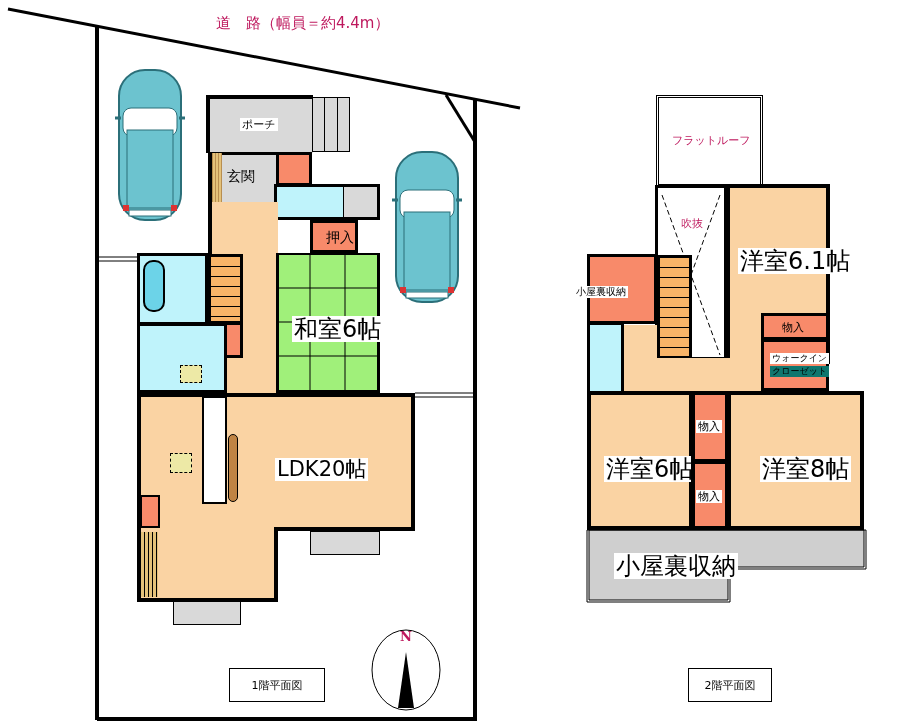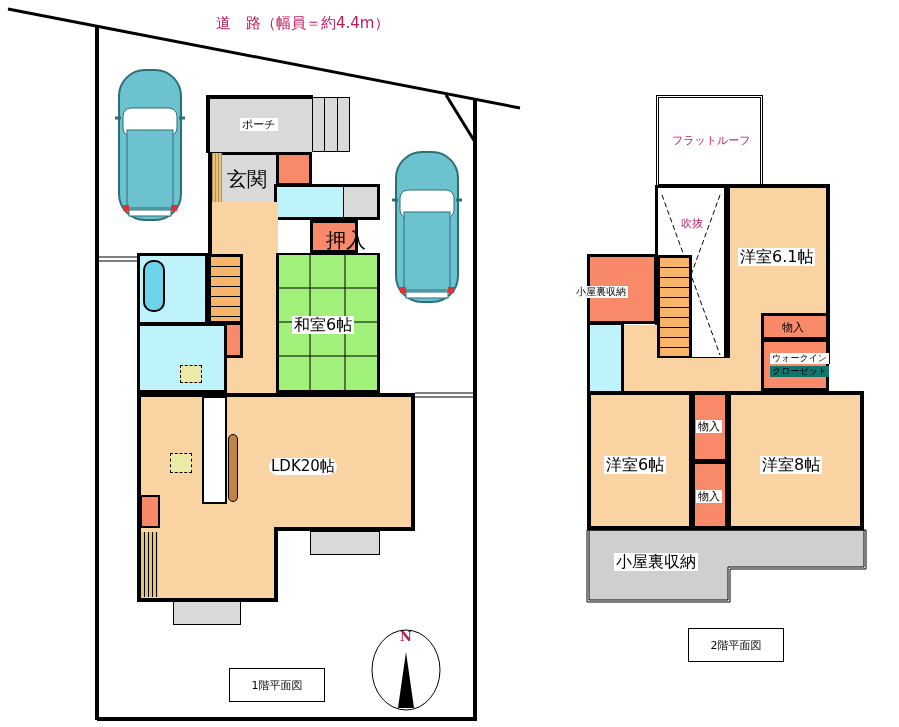--- a/index.html
+++ b/index.html
@@ -1,21 +1,21 @@
 <!DOCTYPE html>
 <html><head>
 <meta charset="utf-8">
 <style>
   html,body{margin:0;padding:0;background:#fff;}
   body{width:899px;height:727px;position:relative;overflow:hidden;font-family:"DejaVu Sans",sans-serif;}
   .abs{position:absolute;box-sizing:border-box;}
   .room{position:absolute;box-sizing:border-box;}
   .lbl{position:absolute;background:#fff;color:#000;white-space:nowrap;line-height:1;padding:1px 2px;}
-  .big{font-size:16px;}
-  .mid{font-size:20px;}
+  .big{font-size:24px;}
+  .mid{font-size:14px;}
   .sm{font-size:11px;}
   .xs{font-size:9px;}
   .plainlbl{position:absolute;white-space:nowrap;line-height:1;color:#be185d;}
   svg{position:absolute;left:0;top:0;}
 </style>
 </head>
 <body>
 
 <svg width="899" height="727">
 
@@ -104,21 +104,21 @@
   <div class="room" style="left:137px;top:393px;width:278px;height:138px;background:#fad3a3;border:4px solid #000;border-bottom:none;"></div>
   <div class="room" style="left:137px;top:530px;width:141px;height:72px;background:#fad3a3;border:4px solid #000;border-top:none;"></div>
   <div class="room" style="left:274px;top:527px;width:141px;height:4px;background:#000;"></div>
   <div class="room" style="left:411px;top:393px;width:4px;height:138px;background:#000;"></div>
 
   <div class="room" style="left:202px;top:396px;width:25px;height:108px;background:#fff;border:2px solid #000;"></div>
   <div class="room" style="left:228px;top:434px;width:10px;height:68px;background:#c08444;border:1px solid #000;border-radius:5px;"></div>
   <div class="room" style="left:170px;top:453px;width:22px;height:20px;background:#ede9a6;border:1px dashed #000;"></div>
   <div class="room" style="left:140px;top:495px;width:20px;height:33px;background:#f88a6a;border:2px solid #000;"></div>
   <div class="room" style="left:141px;top:532px;width:17px;height:65px;background:repeating-linear-gradient(90deg,#e4c27a 0 3px,#000 3px 4px);"></div>
-  <div class="lbl big" style="left:269px;top:458px;font-size:15px;border-radius:9px;">LDK20帖</div>
+  <div class="lbl big" style="left:275px;top:458px;font-size:21px;">LDK20帖</div>
 
   <div class="room" style="left:310px;top:531px;width:70px;height:24px;background:#d9d9d9;border:1px solid #000;"></div>
   <div class="room" style="left:173px;top:601px;width:68px;height:24px;background:#d9d9d9;border:1px solid #000;"></div>
 
   <div class="abs" style="left:229px;top:668px;width:96px;height:34px;border:1px solid #000;background:#fff;display:flex;align-items:center;justify-content:center;font-size:11px;">1階平面図</div>
 </div>
 
 <div>
   <svg width="899" height="727">
     <ellipse cx="406" cy="670" rx="34" ry="40" fill="#fff" stroke="#000" stroke-width="1"></ellipse>
@@ -167,14 +167,14 @@
 
   <div class="room" style="left:727px;top:391px;width:137px;height:139px;background:#fad3a3;border:4px solid #000;"></div>
   <div class="lbl big" style="left:760px;top:456px;">洋室8帖</div>
 
   <svg width="899" height="727">
     <polygon points="589,530 864,530 864,567 728,567 728,600 589,600" fill="#cfcfcf" stroke="#000" stroke-width="1"></polygon>
     <polygon points="587,530 866,530 866,569 730,569 730,602 587,602" fill="none" stroke="#000" stroke-width="1"></polygon>
   </svg>
   <div class="lbl big" style="left:614px;top:553px;">小屋裏収納</div>
 
-  <div class="abs" style="left:688px;top:628px;width:96px;height:34px;border:1px solid #000;background:#fff;display:flex;align-items:center;justify-content:center;font-size:11px;">2階平面図</div>
+  <div class="abs" style="left:688px;top:668px;width:84px;height:34px;border:1px solid #000;background:#fff;display:flex;align-items:center;justify-content:center;font-size:11px;">2階平面図</div>
 </div>
 
 </body></html>

